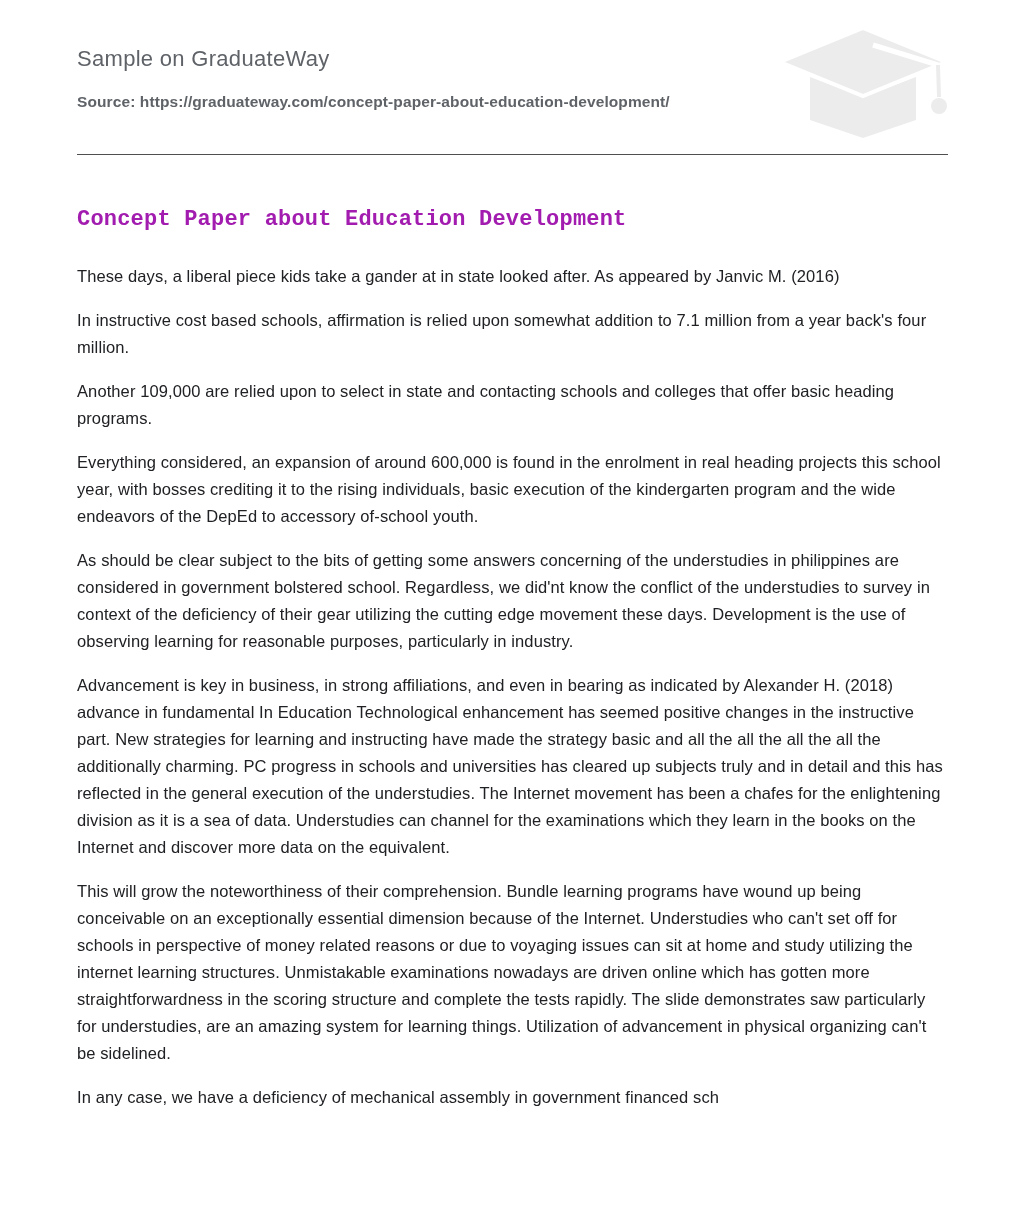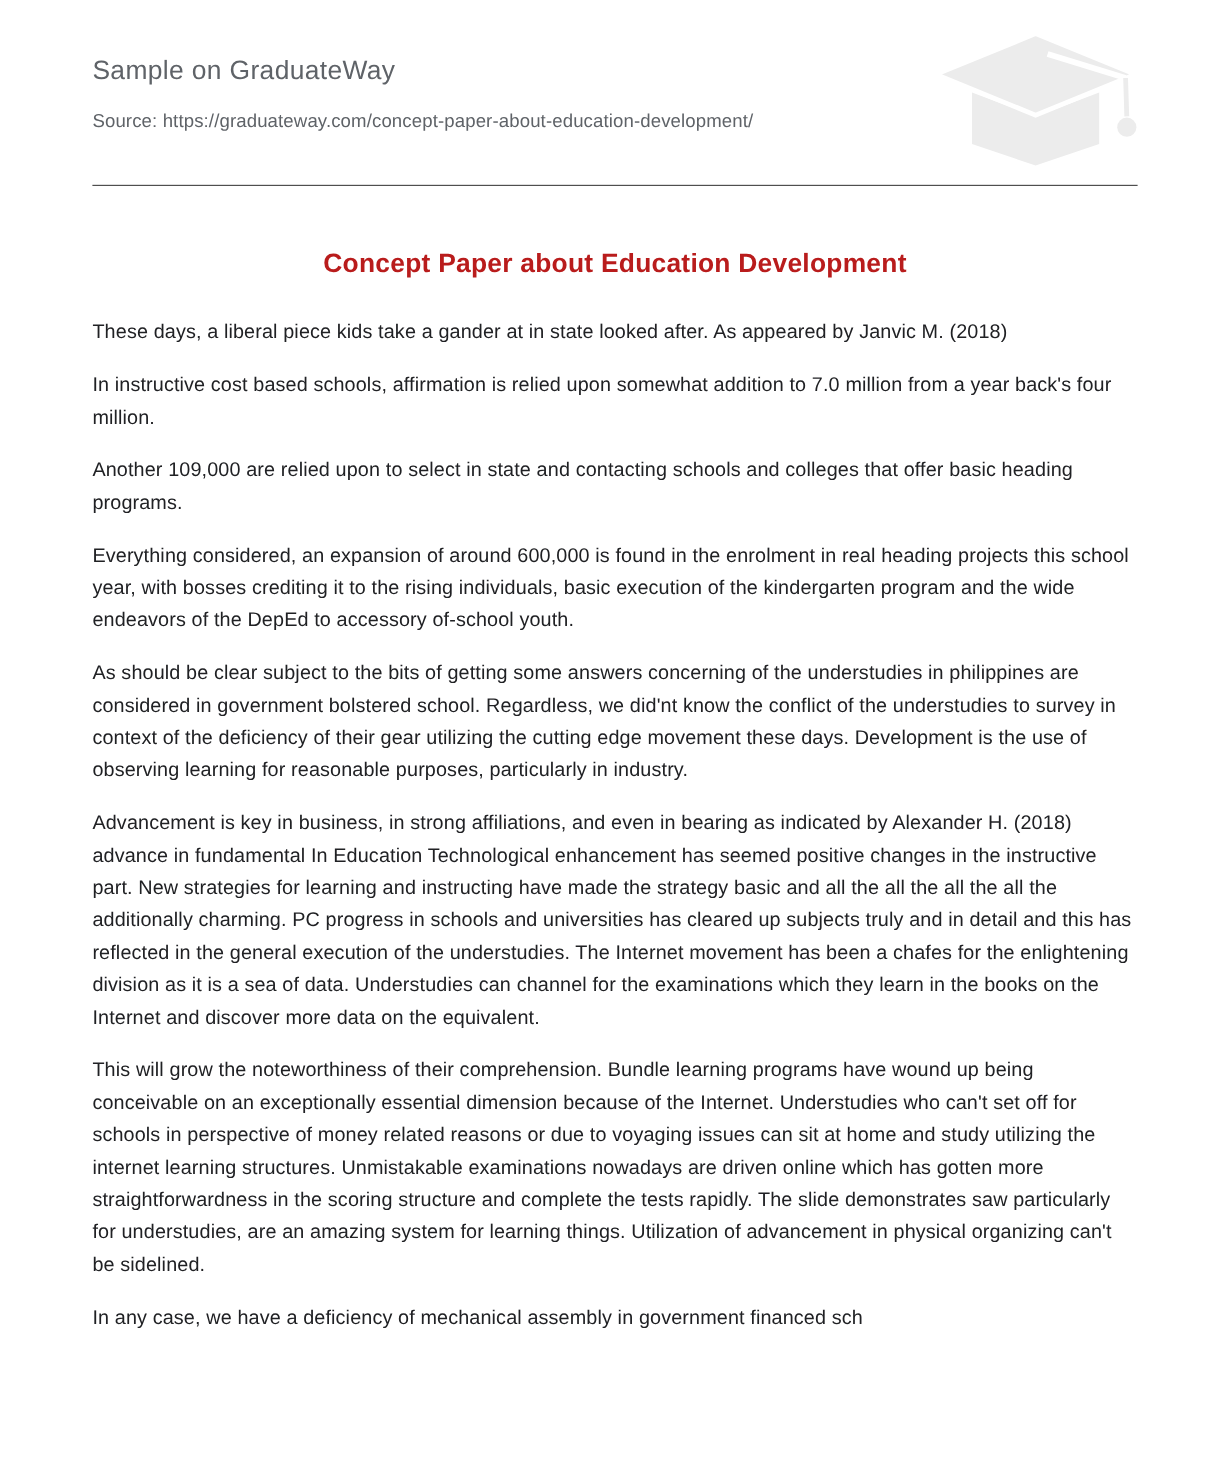--- a/index.html
+++ b/index.html
@@ -26,44 +26,45 @@
     font-size: 22px;
     font-weight: 400;
     letter-spacing: 0.3px;
     color: #5f6368;
   }
   .source-line {
     margin: 21px 0 0 0;
     font-size: 15.5px;
     color: #5f6368;
     letter-spacing: 0.1px;
+    font-weight: bold;
   }
   .source-url {
     color: #5f6368;
     text-decoration: none;
   }
   .cap-icon {
     position: absolute;
     top: -19px;
     right: 0;
     width: 170px;
     height: 112px;
   }
   .divider {
     border: none;
     border-top: 1px solid #4f4f4f;
     margin: 42px 0 0 0;
   }
   .article-title {
     margin: 52px 0 31px 0;
-    text-align: center;
     font-size: 22px;
     font-weight: 700;
-    color: #b91c1c;
+    color: #a21caf;
     letter-spacing: 0.2px;
+    font-family: Liberation Mono, monospace;
   }
   .article p {
     margin: 0 0 17px 0;
     font-size: 16.5px;
     line-height: 27px;
     color: #202124;
     letter-spacing: 0.1px;
   }
 </style>
 </head>
@@ -89,22 +90,22 @@
         <circle cx="161" cy="79" r="8" fill="#ececec"></circle>
       </svg>
     </span>
   </div>
 
   <hr class="divider">
 
   <div class="article">
     <h2 class="article-title">Concept Paper about Education Development</h2>
 
-    <p>These days, a liberal piece kids take a gander at in state looked after. As appeared by Janvic M. (2018)</p>
-    <p>In instructive cost based schools, affirmation is relied upon somewhat addition to 7.0 million from a year back's four million.</p>
+    <p>These days, a liberal piece kids take a gander at in state looked after. As appeared by Janvic M. (2016)</p>
+    <p>In instructive cost based schools, affirmation is relied upon somewhat addition to 7.1 million from a year back's four million.</p>
     <p>Another 109,000 are relied upon to select in state and contacting schools and colleges that offer basic heading programs.</p>
     <p>Everything considered, an expansion of around 600,000 is found in the enrolment in real heading projects this school year, with bosses crediting it to the rising individuals, basic execution of the kindergarten program and the wide endeavors of the DepEd to accessory of-school youth.</p>
     <p>As should be clear subject to the bits of getting some answers concerning of the understudies in philippines are considered in government bolstered school. Regardless, we did'nt know the conflict of the understudies to survey in context of the deficiency of their gear utilizing the cutting edge movement these days. Development is the use of observing learning for reasonable purposes, particularly in industry.</p>
     <p>Advancement is key in business, in strong affiliations, and even in bearing as indicated by Alexander H. (2018) advance in fundamental In Education Technological enhancement has seemed positive changes in the instructive part. New strategies for learning and instructing have made the strategy basic and all the all the all the all the additionally charming. PC progress in schools and universities has cleared up subjects truly and in detail and this has reflected in the general execution of the understudies. The Internet movement has been a chafes for the enlightening division as it is a sea of data. Understudies can channel for the examinations which they learn in the books on the Internet and discover more data on the equivalent.</p>
     <p>This will grow the noteworthiness of their comprehension. Bundle learning programs have wound up being conceivable on an exceptionally essential dimension because of the Internet. Understudies who can't set off for schools in perspective of money related reasons or due to voyaging issues can sit at home and study utilizing the internet learning structures. Unmistakable examinations nowadays are driven online which has gotten more straightforwardness in the scoring structure and complete the tests rapidly. The slide demonstrates saw particularly for understudies, are an amazing system for learning things. Utilization of advancement in physical organizing can't be sidelined.</p>
     <p>In any case, we have a deficiency of mechanical assembly in government financed sch</p>
   </div>
 
 </div>
 

